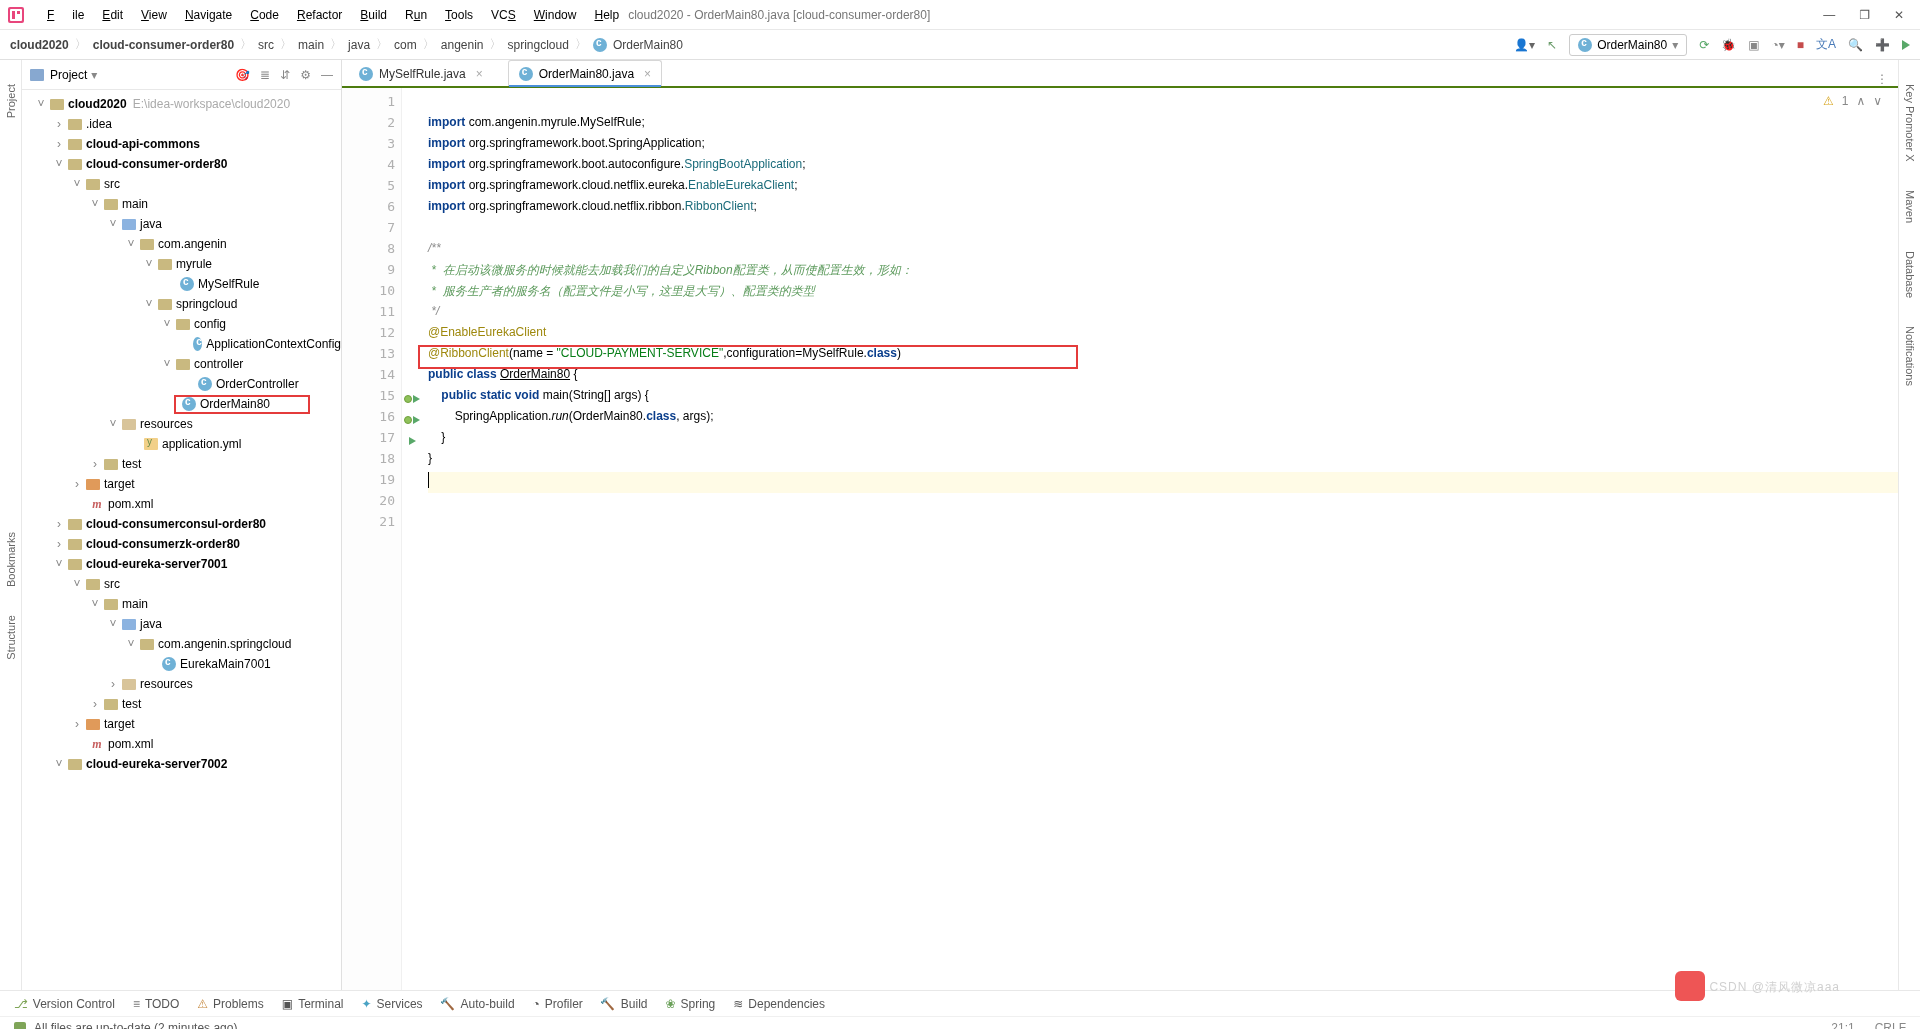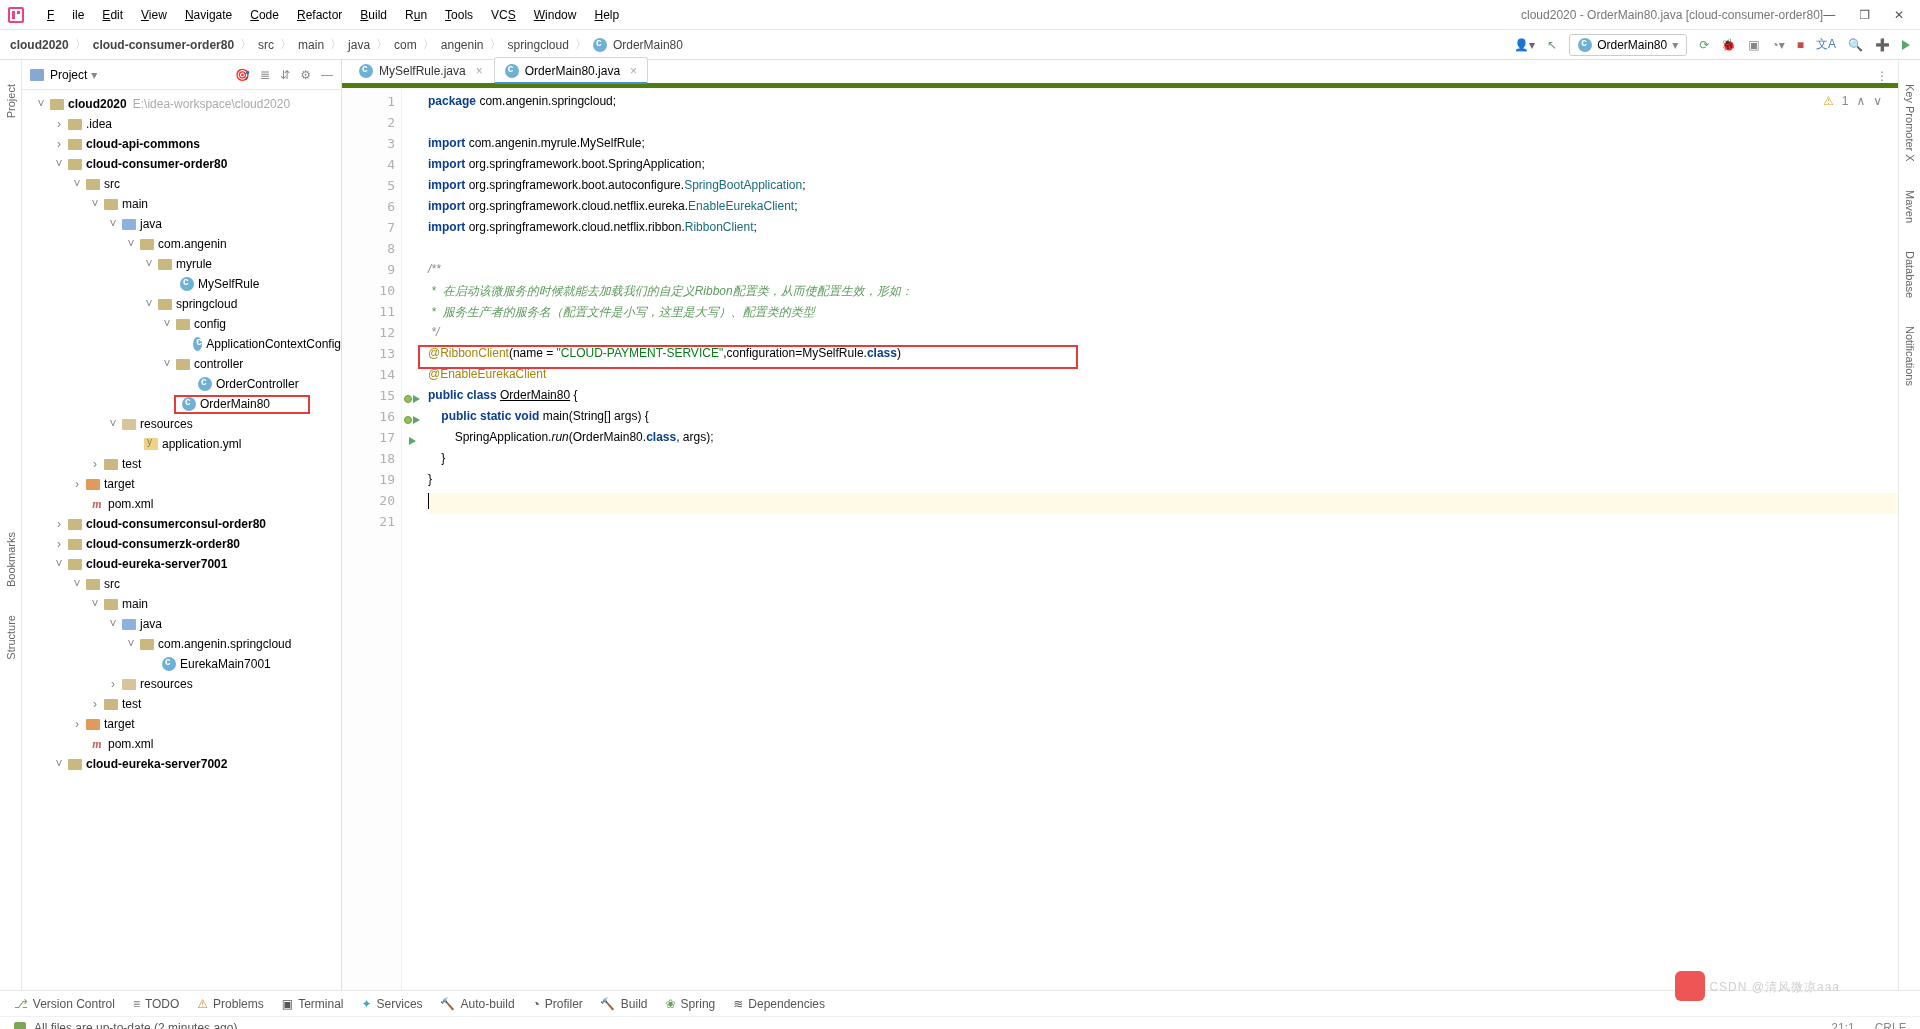--- a/index.html
+++ b/index.html
@@ -4,21 +4,21 @@
 <style>
   * { margin:0; padding:0; box-sizing:border-box; font-family:"Segoe UI",Arial,sans-serif; font-size:12px; }
   body { background:#fff; color:#000; overflow:hidden; width:1920px; height:1029px; }
 
   .titlebar { height:30px; display:flex; align-items:center; padding:0 8px; border-bottom:1px solid #e8e8e8; }
   .app-logo { width:16px; height:16px; margin-right:14px; }
   .menu { display:flex; gap:0; }
   .menu span { padding:5px 9px; cursor:default; }
   .menu span.mi { }
   .menu span.mi b { text-decoration:underline; font-weight:normal; }
-  .title-center { flex:1; text-align:right; color:#777; font-size:12px; }
+  .title-center { flex:1; text-align:left; color:#777; font-size:12px; }
   .win-controls { display:flex; gap:24px; padding-right:8px; }
   .win-controls span { color:#555; }
 
   .navbar { height:30px; display:flex; align-items:center; padding:0 10px; border-bottom:1px solid #e0e0e0; }
   .breadcrumb { display:flex; align-items:center; gap:6px; color:#444; }
   .breadcrumb .crumb { }
   .breadcrumb .sep { color:#bbb; }
   .breadcrumb .active { font-weight:bold; }
   .nav-right { margin-left:auto; display:flex; align-items:center; gap:12px; }
   .run-cfg { border:1px solid #ccc; border-radius:3px; padding:3px 8px; display:flex; align-items:center; gap:5px; background:#fff; }
@@ -51,21 +51,21 @@
   .fic.file-y { background:#f2d089; width:14px;height:12px; border-radius:1px; position:relative;}
   .fic.file-y::after { content:"y"; position:absolute; left:3px; top:-2px; color:#6a8d4c; font-size:10px;}
   .node .lbl { }
   .node .hint { color:#aaa; margin-left:6px;text-align:right; }
   .node.bold .lbl { font-weight:bold; }
   .node.proj .lbl { font-weight:bold; }
   .node.selected { }
   .node .redbox { border:2px solid #e43b3b; padding:0 38px 0 4px; height:19px; display:flex; align-items:center; }
 
   .editor-area { flex:1; display:flex; flex-direction:column; }
-  .tabs { height:28px; display:flex; align-items:flex-end; border-bottom:5px solid #4d7c0f; padding-left:6px; gap:0; }
+  .tabs { height:28px; display:flex; align-items:flex-end; border-bottom:2px solid #4d7c0f; padding-left:6px; gap:14px; }
   .tab { height:26px; display:flex; align-items:center; padding:0 10px; border:1px solid transparent; border-bottom:none; border-radius:3px 3px 0 0; gap:6px; color:#333;}
   .tab .fic { margin:0; }
   .tab .close { color:#aaa; margin-left:4px; }
   .tab.active { background:#fff; border-color:#d6d6d6; color:#000; position:relative; }
   .tab.active::after { content:""; position:absolute; left:0;right:0;bottom:-1px; height:2px; background:#4a90d9; }
   .tabs .tab-tools { margin-left:auto; display:flex; align-items:center; padding-right:10px; gap:10px; color:#888;}
 
   .editor-body { flex:1; display:flex; position:relative; }
   .gutter { width:60px; background:#fdfdfd; border-right:1px solid #f0f0f0; text-align:right; padding:6px 0; }
   .gutter .ln { height:21px; color:#b0b0b0; font-family:Consolas,monospace; font-size:13px; padding-right:6px; }
@@ -440,34 +440,33 @@
           <div class="gi"></div>
       </div>
       <div class="code">
         <div class="inspection">
             <span class="warn-ic">⚠</span>
             <span>1</span>
             <span>∧</span>
             <span>∨</span>
           </div>
         <div class="redframe" style="left:-4px; top:257px; width:660px; height:24px;"></div>
-        <div class="line"><span class="kw">package </span><span>com.angenin.springcloud;</span></div>
         <div class="line"></div>
         <div class="line"><span class="kw">import </span><span>com.angenin.myrule.MySelfRule;</span></div>
         <div class="line"><span class="kw">import </span><span>org.springframework.boot.SpringApplication;</span></div>
         <div class="line"><span class="kw">import </span><span>org.springframework.boot.autoconfigure.</span><span class="cls">SpringBootApplication</span><span>;</span></div>
         <div class="line"><span class="kw">import </span><span>org.springframework.cloud.netflix.eureka.</span><span class="cls">EnableEurekaClient</span><span>;</span></div>
         <div class="line"><span class="kw">import </span><span>org.springframework.cloud.netflix.ribbon.</span><span class="cls">RibbonClient</span><span>;</span></div>
         <div class="line"></div>
         <div class="line"><span class="cmt">/**</span></div>
         <div class="line"><span class="cmt-cn"> *  在启动该微服务的时候就能去加载我们的自定义Ribbon配置类，从而使配置生效，形如：</span></div>
         <div class="line"><span class="cmt-cn"> *  服务生产者的服务名（配置文件是小写，这里是大写）、配置类的类型</span></div>
         <div class="line"><span class="cmt"> */</span></div>
+        <div class="line"><span class="ann">@EnableEurekaClient</span></div>
         <div class="line"><span class="ann">@RibbonClient</span><span>(name = </span><span class="str">"CLOUD-PAYMENT-SERVICE"</span><span>,configuration=MySelfRule.</span><span class="kw">class</span><span>)</span></div>
-        <div class="line"><span class="ann">@EnableEurekaClient</span></div>
         <div class="line"><span class="kw">public class </span><span style="text-decoration:underline;">OrderMain80</span><span> {</span></div>
         <div class="line"><span class="kw">    public static void </span><span>main</span><span>(String[] args) {</span></div>
         <div class="line"><span>        SpringApplication.</span><span class="it">run</span><span>(OrderMain80.</span><span class="kw">class</span><span>, args);</span></div>
         <div class="line"><span>    }</span></div>
         <div class="line"><span>}</span></div>
         <div class="line caret-line"><span></span><span style="border-left:1px solid #000;height:16px;display:inline-block;"></span></div>
       </div>
     </div>
   </div>
 

